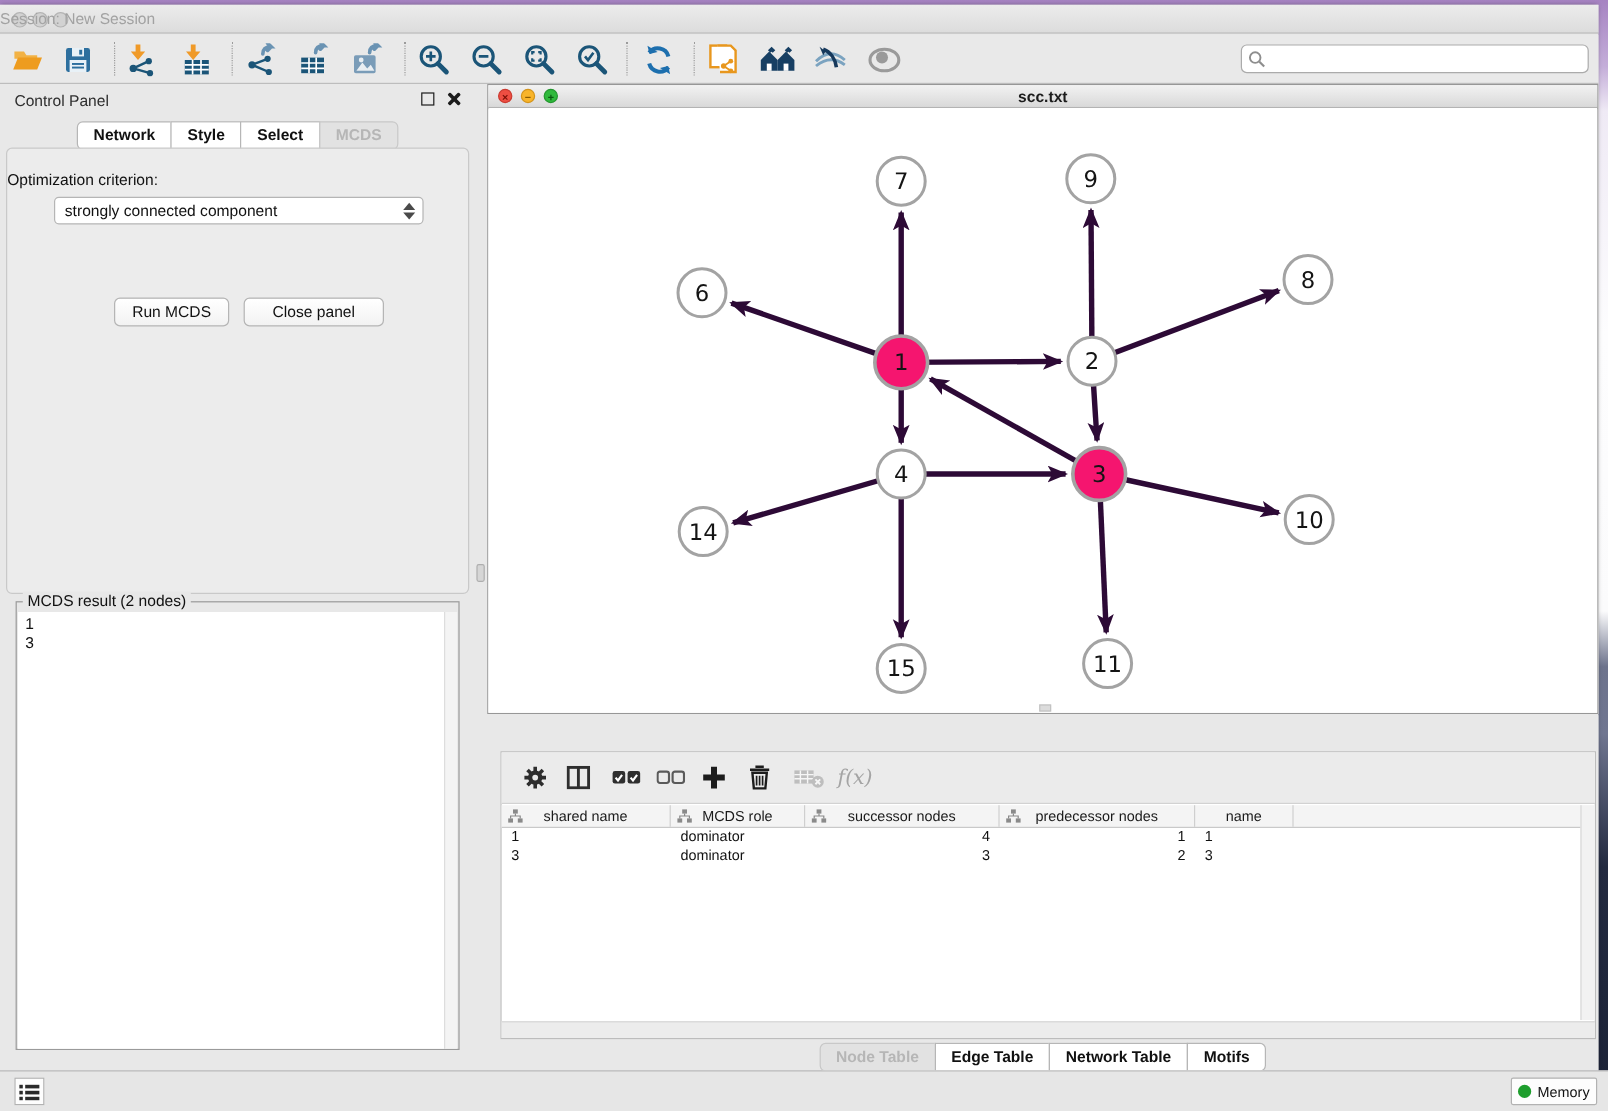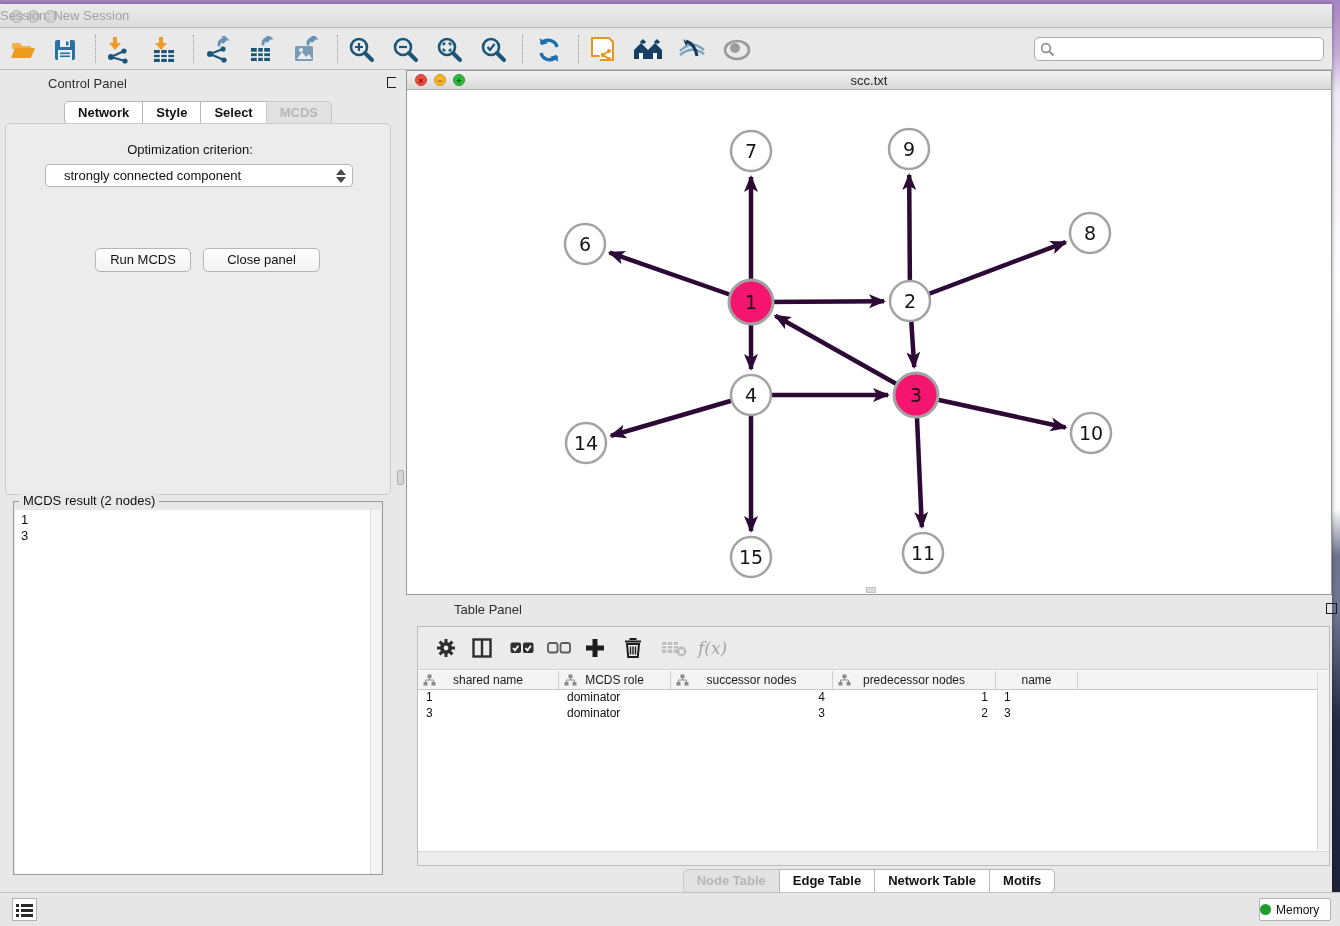--- a/index.html
+++ b/index.html
@@ -18,57 +18,57 @@
 
   #toolbar { position:absolute; left:0; top:25px; width:100%; height:41px; background:#e9e9e9; border-bottom:1px solid #bdbdbd; }
   .tbi { position:absolute; top:5px; width:34px; height:32px; display:flex; align-items:center; justify-content:center; border-radius:4px; }
   .tsep { position:absolute; top:6px; height:28px; border-left:1px dotted #9b9b9b; }
   #search-box { position:absolute; right:8px; top:8px; width:290px; height:24px; background:#fff; border:1px solid #ababab; border-radius:5px; }
   #search-box svg { position:absolute; left:5px; top:4px; }
   #search-box input { position:absolute; left:24px; top:1px; width:260px; height:20px; border:none; outline:none; font-size:13px; background:transparent; }
 
   
   #control-panel { position:absolute; left:0; top:66px; width:396px; height:822px; background:#e8e8e8; }
-  .panel-head { position:absolute; left:0; top:0; width:100%; height:28px;margin-left:36px; }
+  .panel-head { position:absolute; left:0; top:0; width:100%; height:28px; }
   .panel-title { position:absolute; left:12px; top:6px; font-size:13px; color:#2e2e2e; }
   .float-ico { position:absolute; top:7px; width:11px; height:11px; border:1.6px solid #1c1c1c; background:transparent; }
   .close-ico { position:absolute; top:6px; width:13px; height:13px; }
   .close-ico:before,.close-ico:after{ content:""; position:absolute; left:5.5px; top:0; width:3px; height:13px; background:#1c1c1c; border-radius:1px; }
   .close-ico:before{ transform:rotate(45deg);} .close-ico:after{ transform:rotate(-45deg);}
 
   .tabrow { display:flex; justify-content:center; position:absolute; }
   .tab { font-size:13px; font-weight:600; color:#111; background:#fff; border:1px solid #b6b6b6; padding:3px 13px 4px; margin-left:-1px; white-space:nowrap; }
   .tab:first-child{ border-radius:5px 0 0 5px; margin-left:0;}
   .tab:last-child{ border-radius:0 5px 5px 0;text-align:center;}
   .tab.active { background:#e2e2e2; color:#b6b6b6; border-color:#c8c8c8; }
 
   #cp-tabs { left:0; right:0; top:31px; }
   #cp-body { position:absolute; left:5px; top:53px; width:386px; height:372px; background:#ececec; border:1px solid #c9c9c9; border-radius:5px; }
-  #opt-label { position:absolute; left:0; right:16px; top:18px; text-align:center; font-size:13px; color:#111; }
-  #criterion { position:absolute; left:39px; top:40px; width:308px; height:23px; background:#fff; border:1px solid #b5b5b5; border-radius:4px; font-size:13px; color:#111; line-height:21px; padding-left:18px; }
+  #opt-label { position:absolute; left:0; right:16px; top:18px; font-size:13px; color:#111; }
+  #criterion { position:absolute; left:39px; top:40px; width:308px; height:23px; background:#fff; border:1px solid #b5b5b5; border-radius:4px; font-size:13px; color:#111; line-height:21px; padding-left:8px; }
   #criterion .stepper { position:absolute; right:6px; top:3px; width:10px; height:16px; }
   #criterion .stepper:before { content:""; position:absolute; top:1px; left:0; border:5px solid transparent; border-bottom:6px solid #4a4a4a; border-top:none; }
   #criterion .stepper:after  { content:""; position:absolute; bottom:1px; left:0; border:5px solid transparent; border-top:6px solid #4a4a4a; border-bottom:none; }
   .btn { position:absolute; top:124px; height:24px; background:linear-gradient(#ffffff,#f2f2f2); border:1px solid #b5b5b5; border-radius:5px; font-size:13px; color:#111; text-align:center; line-height:22px; }
   #run-btn { left:89px; width:96px; }
   #closep-btn { left:197px; width:117px; }
 
   #result-group { position:absolute; left:13px; top:431px; width:370px; height:374px; border:1px solid #9a9a9a; }
   #result-label { position:absolute; left:5px; top:-9px; background:#e8e8e8; padding:0 4px; font-size:13px; color:#111; }
   #result-text { position:absolute; left:1px; top:8px; width:356px; height:364px; background:#fff; font-size:13px; color:#111; line-height:16px; padding:2px 0 0 6px; white-space:pre; }
   #result-scroll { position:absolute; right:1px; top:8px; width:11px; height:364px; background:#f4f4f4; border-left:1px solid #ddd; }
 
   
   #splitter { position:absolute; left:396px; top:66px; width:10px; height:822px; background:#e8e8e8; }
   #split-handle { position:absolute; left:1px; top:400px; width:7px; height:15px; background:#d6d6d6; border:1px solid #aeaeae; border-radius:2px; }
 
   
   #net-window { position:absolute; left:406px; top:66px; width:926px; height:525px; border:1px solid #979797; background:#fff; }
   #net-titlebar { position:absolute; left:0; top:0; width:100%; height:19px; background:linear-gradient(#f2f2f2,#d9d9d9); border-bottom:1px solid #b3b3b3; }
-  #net-titlebar .title { position:absolute; left:0; right:0; top:2px; text-align:center; font-size:13px; color:#1c1c1c; }
+  #net-titlebar .title { position:absolute; left:0; right:0; top:2px; text-align:center; font-size:13px; color:#1c1c1c;font-weight:bold; }
   .light { position:absolute; top:3px; width:12px; height:12px; border-radius:50%; font-size:9px; font-weight:700; text-align:center; line-height:12px; }
   #light-close{ left:8px;  background:#ee4e42; border:1px solid #ca3b31; color:#7c0f06; }
   #light-min  { left:27px; background:#f8b42a; border:1px solid #d3941c; color:#8a5a00; }
   #light-max  { left:46px; background:#2fb93c; border:1px solid #24962f; color:#0a5a10; }
   #graph-canvas { position:absolute; left:0; top:20px; width:924px; height:503px; background:#fff; }
   #net-resize { position:absolute; left:459px; bottom:1px; width:10px; height:6px; background:#dcdcdc; border:1px solid #c2c2c2; }
 
   
   #table-panel { position:absolute; left:406px; top:592px; width:926px; height:296px; background:#e8e8e8; }
   #tp-container { position:absolute; left:11px; top:30px; width:913px; height:240px; background:#fff; border:1px solid #bcbcbc; }
@@ -82,21 +82,21 @@
   #tp-rows { position:absolute; left:0; top:63px; width:900px; }
   .tr { display:flex; height:16px; font-size:12px; color:#111; }
   .td { height:16px; line-height:15px; padding:0 8px; white-space:nowrap; overflow:hidden; }
   #tp-vscroll { position:absolute; right:0; top:44px; width:12px; bottom:15px; background:#f2f2f2; border-left:1px solid #d8d8d8; }
   #tp-hscroll { position:absolute; left:0; bottom:0; width:100%; height:14px; background:#ececec; border-top:1px solid #d6d6d6; }
   #tp-tabs { left:0; right:0; top:273px; }
 
   
   #status-bar { position:absolute; left:0; top:892px; width:1340px; height:34px; background:#e6e6e6; border-top:1px solid #c2c2c2; }
   #list-btn { position:absolute; left:12px; top:5px; width:25px; height:23px; background:#fdfdfd; border:1px solid #b2b2b2; display:flex; align-items:center; justify-content:center; }
-  #memory-btn { position:absolute; right:9px; top:5px; width:72px; height:23px; background:#fdfdfd; border:1px solid #b2b2b2; border-radius:2px; display:flex; align-items:center; gap:5px; font-size:12px; color:#111; }
+  #memory-btn { position:absolute; right:9px; top:5px; width:72px; height:23px; background:#fdfdfd; border:1px solid #b2b2b2; border-radius:2px; display:flex; align-items:center; justify-content:center; gap:5px; font-size:12px; color:#111; }
   #memory-dot { width:11px; height:11px; border-radius:50%; background:#1e9e2d; }
 </style>
 </head>
 <body>
 
 <div id="app">
 
   <div id="titlebar">
     <span class="tl-dot" style="left:10px"></span>
     <span class="tl-dot" style="left:27px"></span>
@@ -326,25 +326,20 @@
         <text x="684" y="342" text-anchor="middle" dy="0.35em" font-size="19" font-family="DejaVu Sans, sans-serif" fill="#141414">10</text>
         <circle cx="344" cy="466" r="20" fill="#ffffff" stroke="#a3a3a3" stroke-width="2.5"></circle>
         <text x="344" y="466" text-anchor="middle" dy="0.35em" font-size="19" font-family="DejaVu Sans, sans-serif" fill="#141414">15</text>
         <circle cx="516" cy="462" r="20" fill="#ffffff" stroke="#a3a3a3" stroke-width="2.5"></circle>
         <text x="516" y="462" text-anchor="middle" dy="0.35em" font-size="19" font-family="DejaVu Sans, sans-serif" fill="#141414">11</text>
       </svg>
     <div id="net-resize"></div>
   </div>
 
   <div id="table-panel">
-    <div class="panel-head" style="height:26px">
-      <span class="panel-title">Table Panel</span>
-      <span class="float-ico" style="right:31px"></span>
-      <span class="close-ico" style="right:10px"></span>
-    </div>
     <div id="tp-container">
       <div id="tp-toolbar">
         <span class="tpi" style="left:18px">
           <svg width="20" height="20" viewBox="0 0 20 20">
               <g stroke="#2e2e2e" stroke-width="3">
                 <path d="M10 1v18M1 10h18M3.6 3.6l12.8 12.8M16.4 3.6L3.6 16.4"></path>
               </g>
               <circle cx="10" cy="10" r="6" fill="#2e2e2e"></circle>
               <circle cx="10" cy="10" r="2.4" fill="#ebebeb"></circle>
             </svg>

